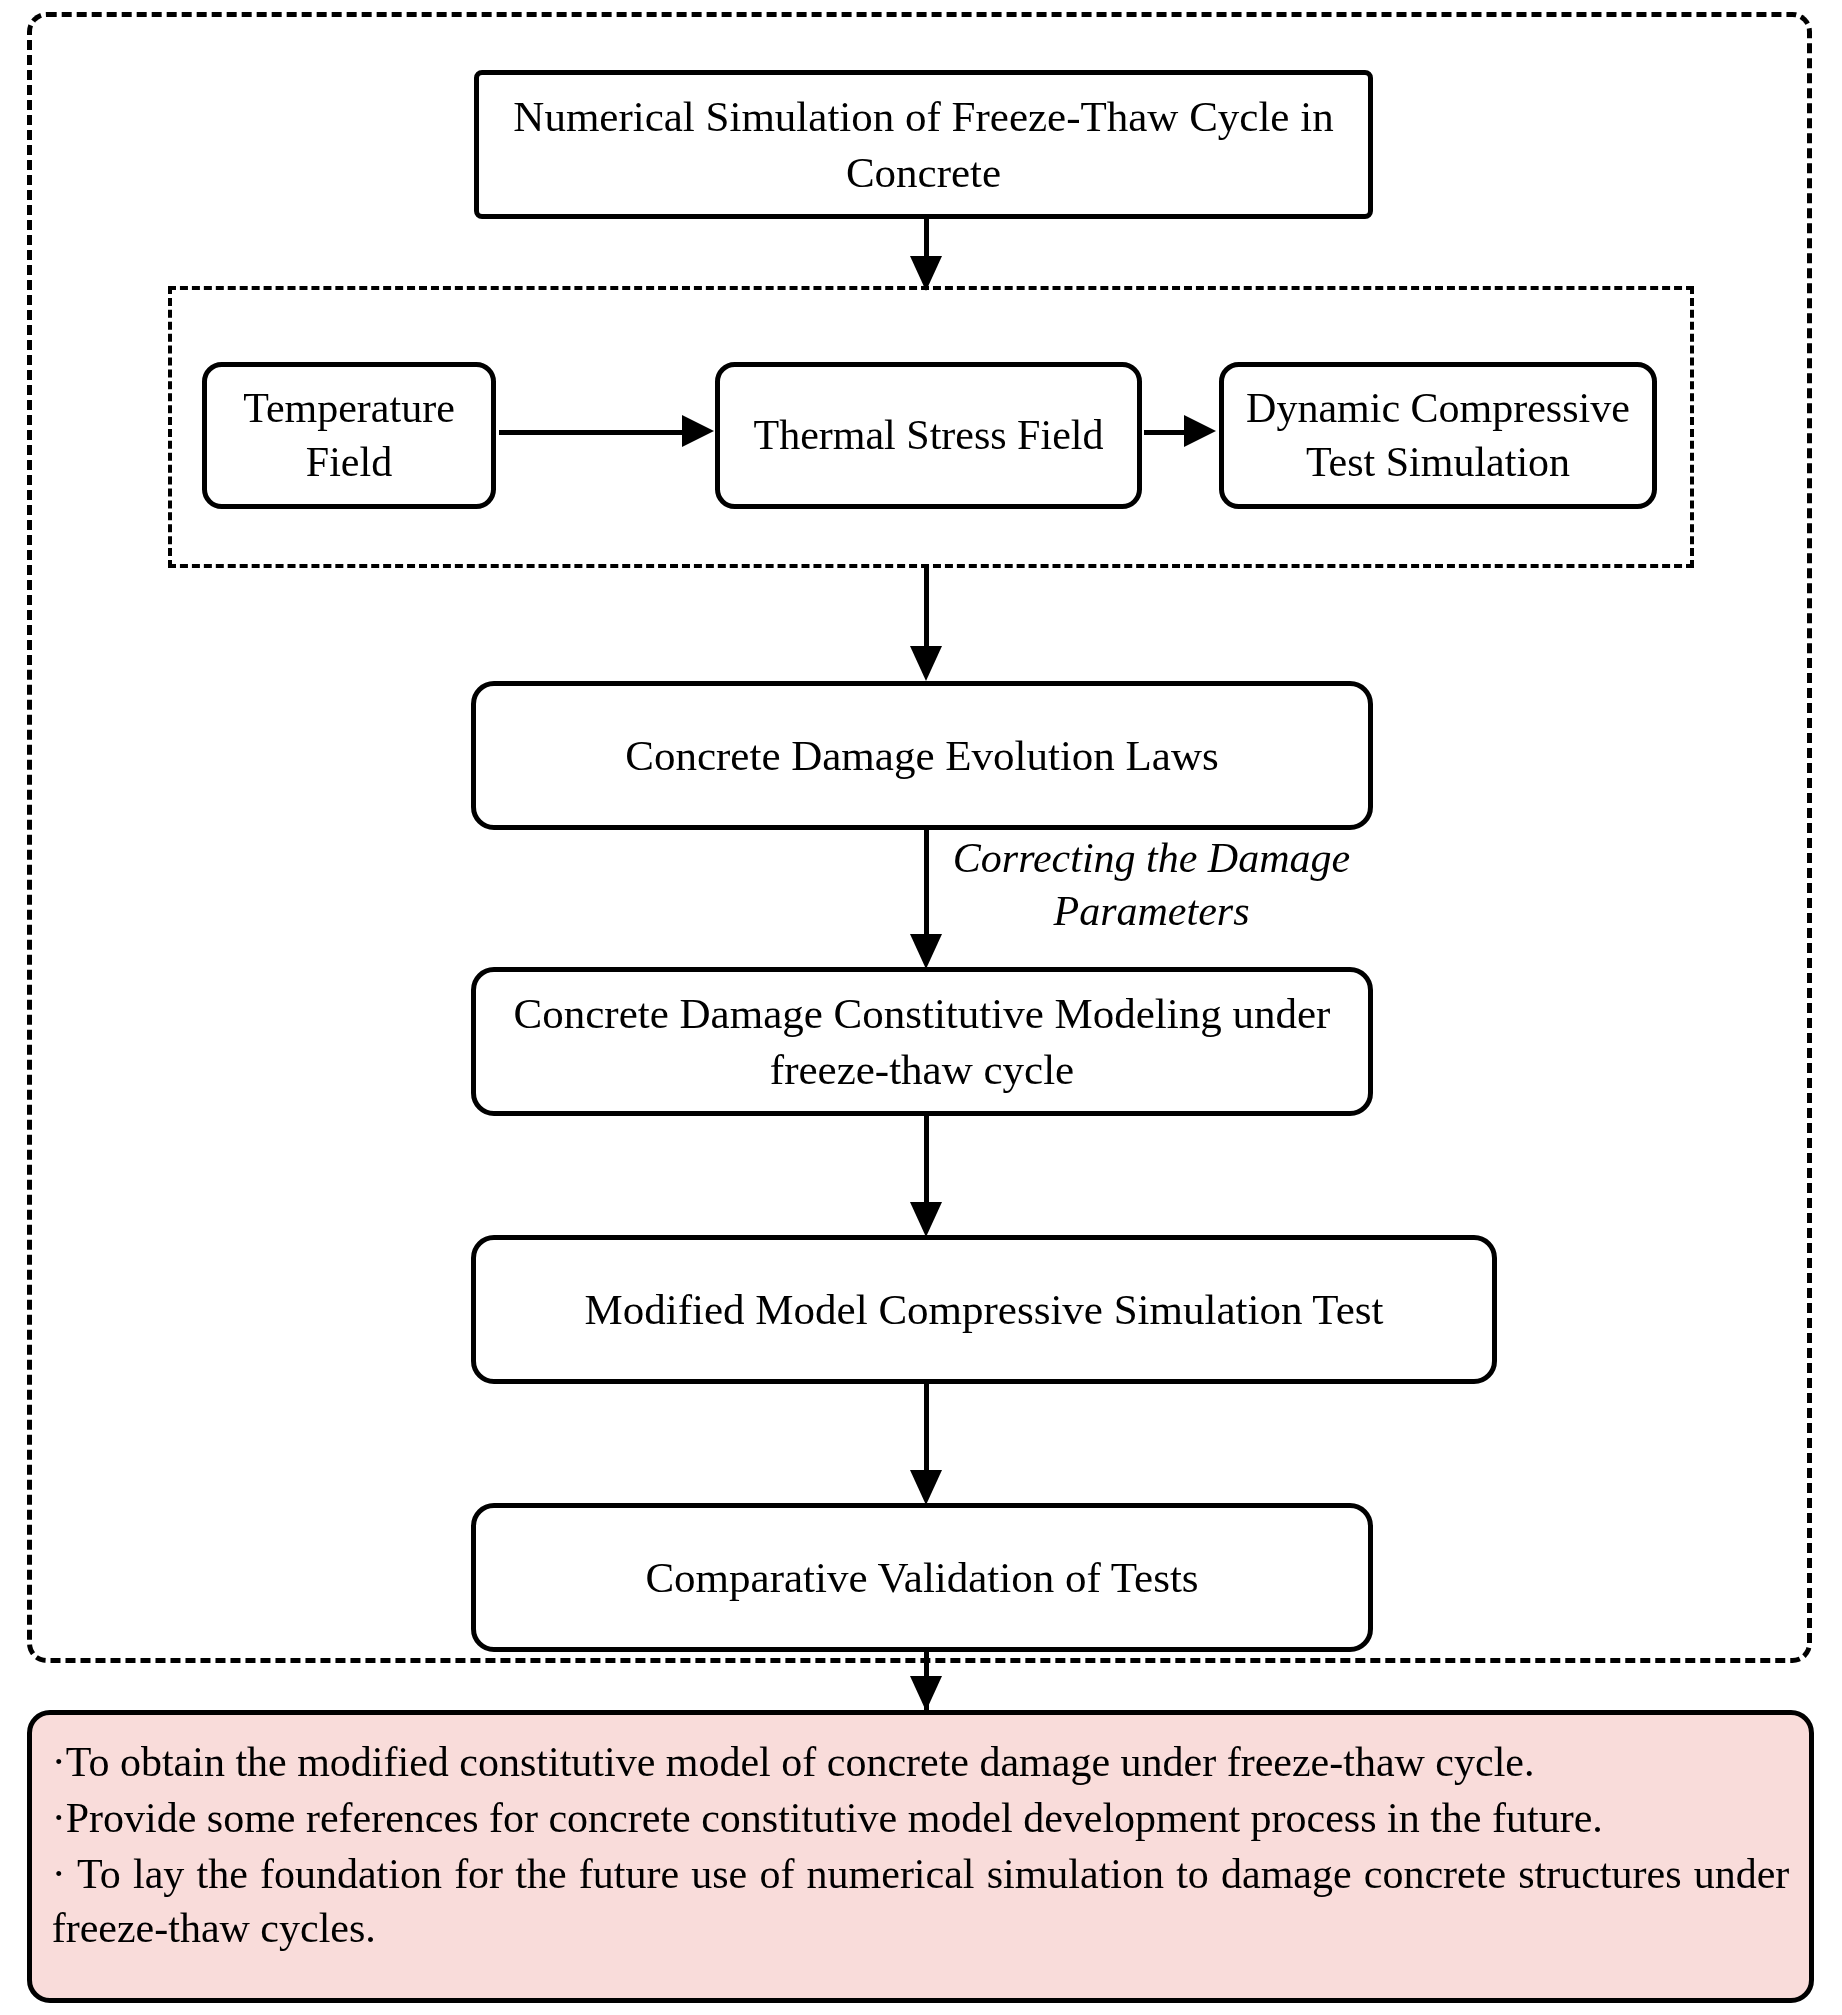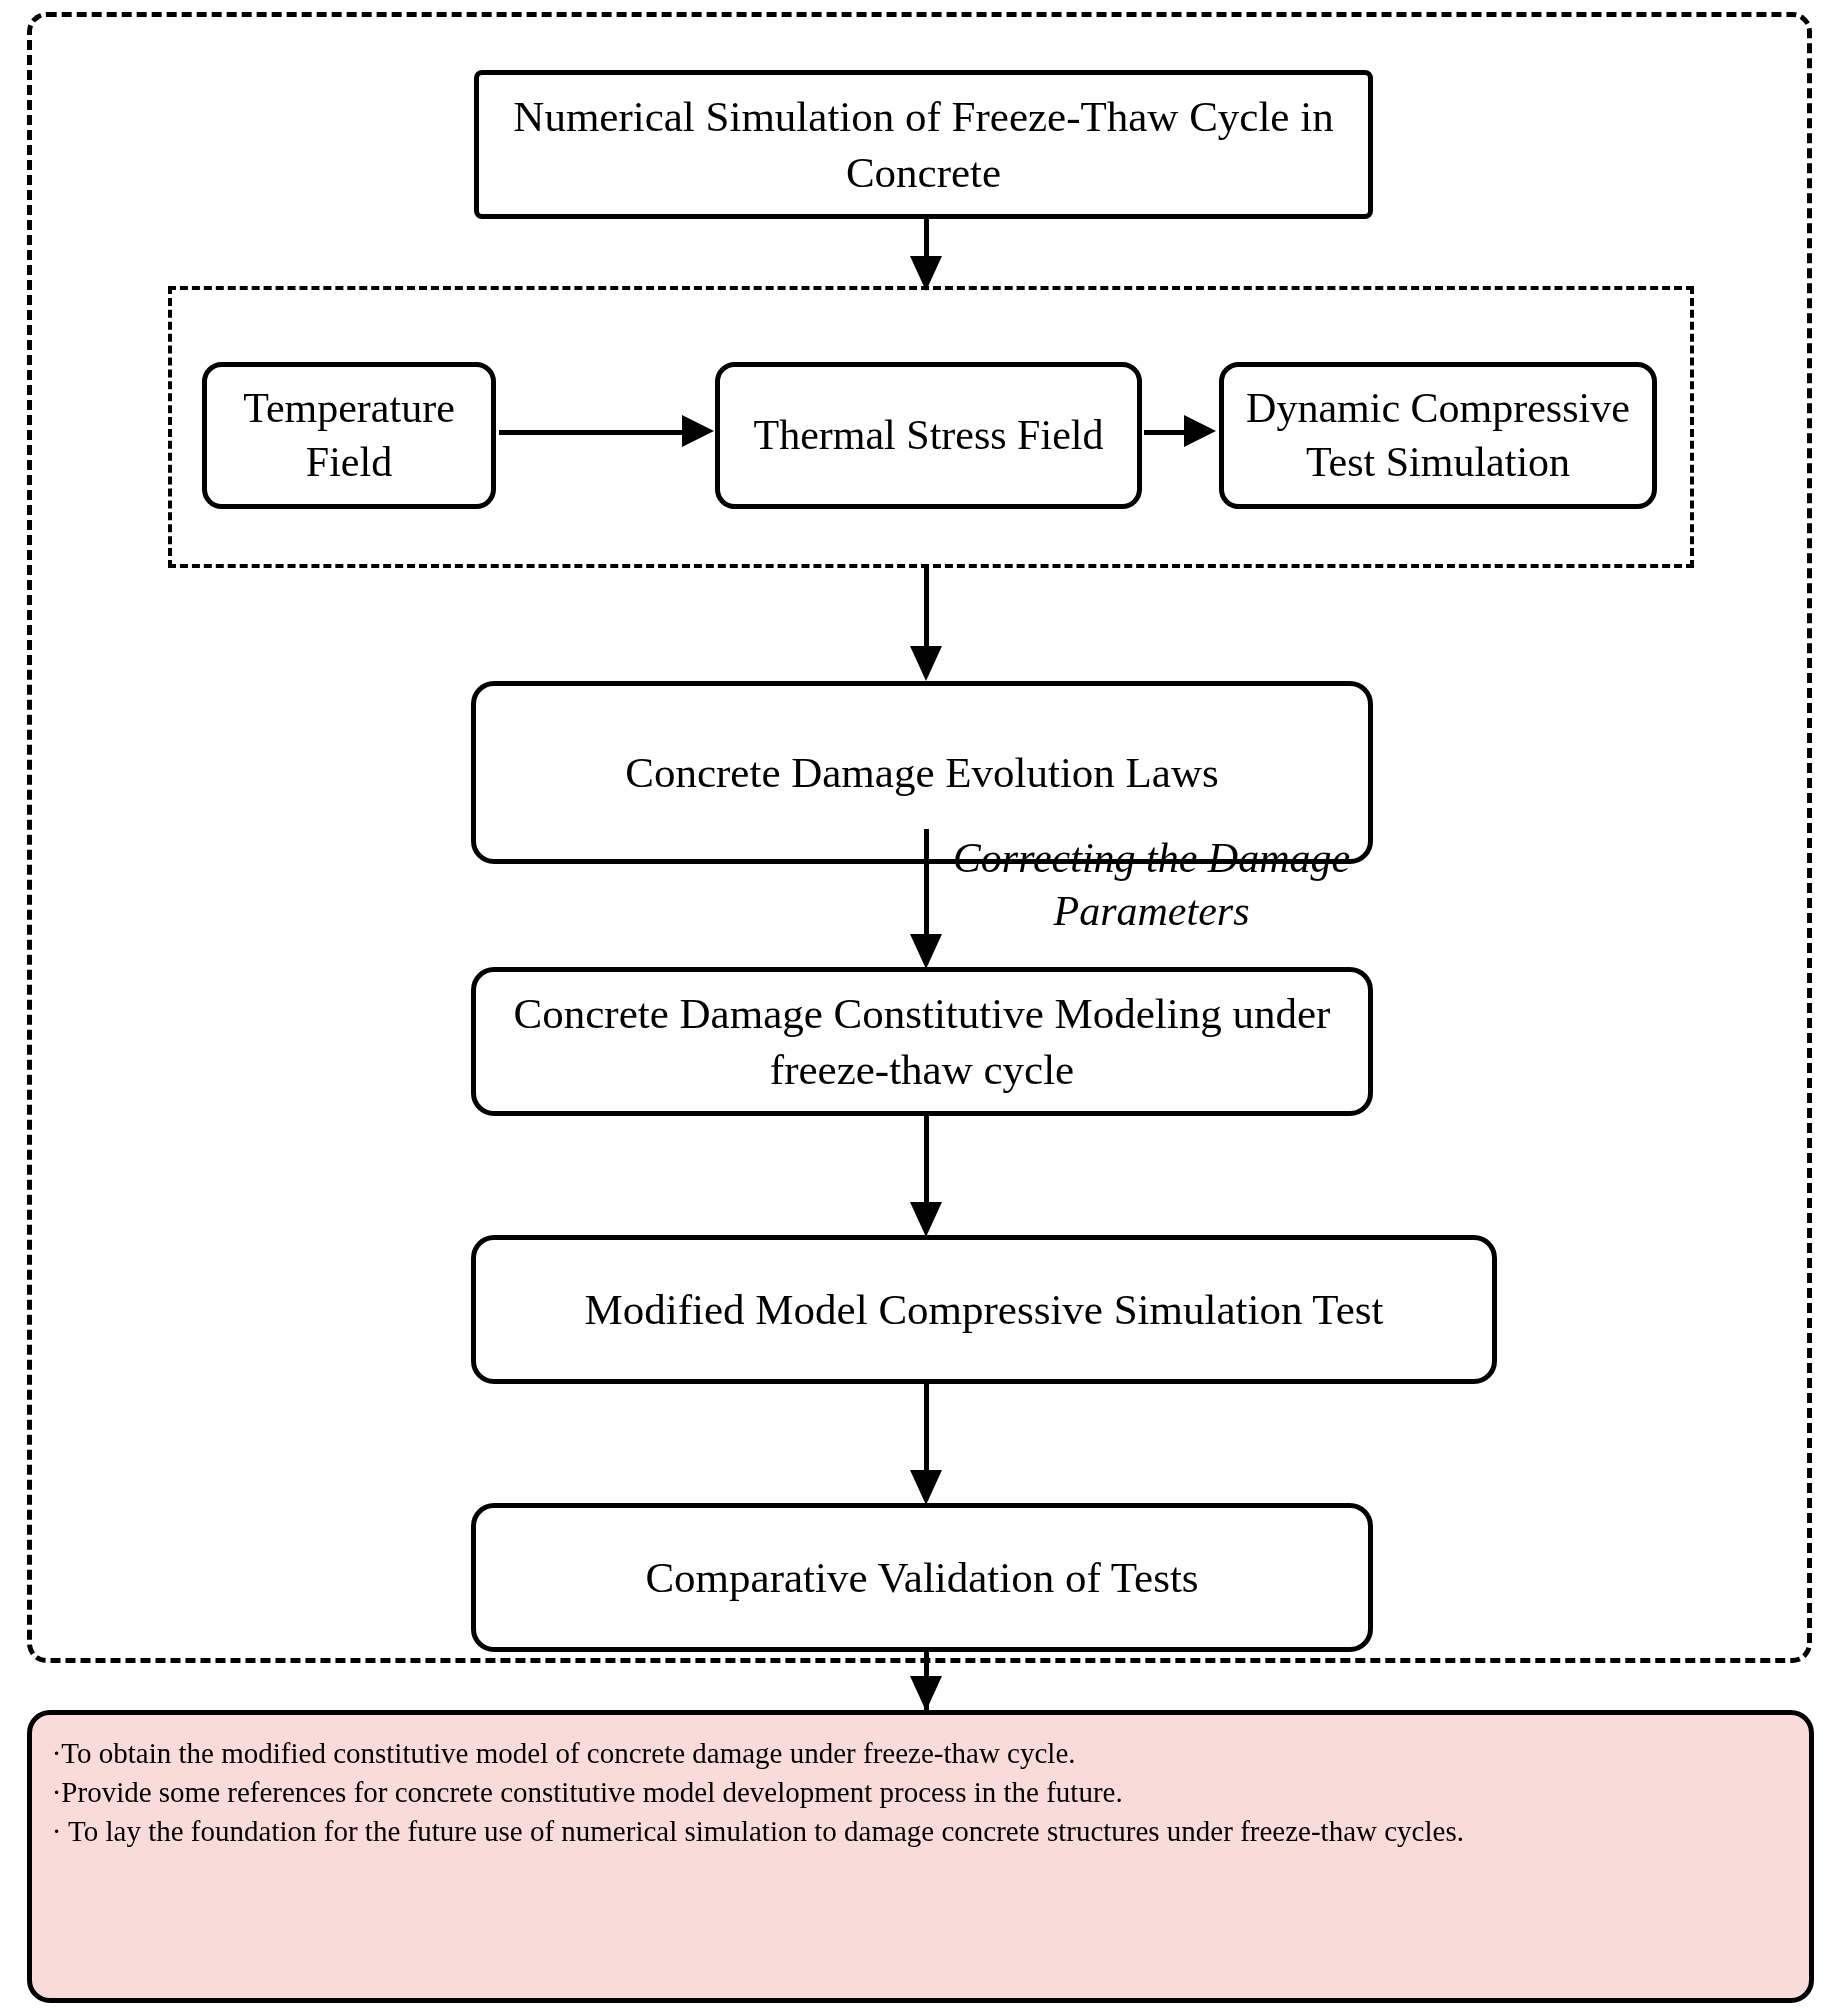--- a/index.html
+++ b/index.html
@@ -68,21 +68,21 @@
     top: 1710px;
     width: 1787px;
     height: 293px;
     box-sizing: border-box;
     border: 5.3px solid #000000;
     border-radius: 23px;
     background: #f9dcda;
     padding: 19.7px 19.7px 0 19.7px;
   }
   .summary-line {
-    font-size: 29px;
+    font-size: 42px;
     line-height: 1.30;
     margin: 0 0 1.5px 0;
     white-space: nowrap;
   }
   .summary-line.justified {
     white-space: normal;
     text-align: justify;
     text-align-last: left;
   }
 
@@ -153,21 +153,21 @@
 
   <div class="h-line" style="left:499px; top:430px; width:188px; height:4.5px;"></div>
   <div class="arrow-right" style="left:682px; top:415px;"></div>
 
   <div class="h-line" style="left:1144px; top:430px; width:44px; height:4.5px;"></div>
   <div class="arrow-right" style="left:1184px; top:415px;"></div>
 
   <div class="v-line" style="left:924px; top:568px; width:4.5px; height:82px;"></div>
   <div class="arrow-down" style="left:910px; top:646px;"></div>
 
-  <div class="box" style="left:471px; top:681px; width:902px; height:183px;">
+  <div class="box" style="left:471px; top:681px; width:902px; height:149px;">
     <span>Concrete Damage Evolution Laws</span>
   </div>
 
   <div class="v-line" style="left:924px; top:829px; width:4.5px; height:115px;"></div>
   <div class="arrow-down" style="left:910px; top:934px;"></div>
   <div class="edge-label" style="left:947px; top:832px; width:409px;font-style:italic;">Correcting the Damage
 Parameters</div>
 
   <div class="box" style="left:471px; top:967px; width:902px; height:149px;">
     <span>Concrete Damage Constitutive Modeling under freeze-thaw cycle</span>

